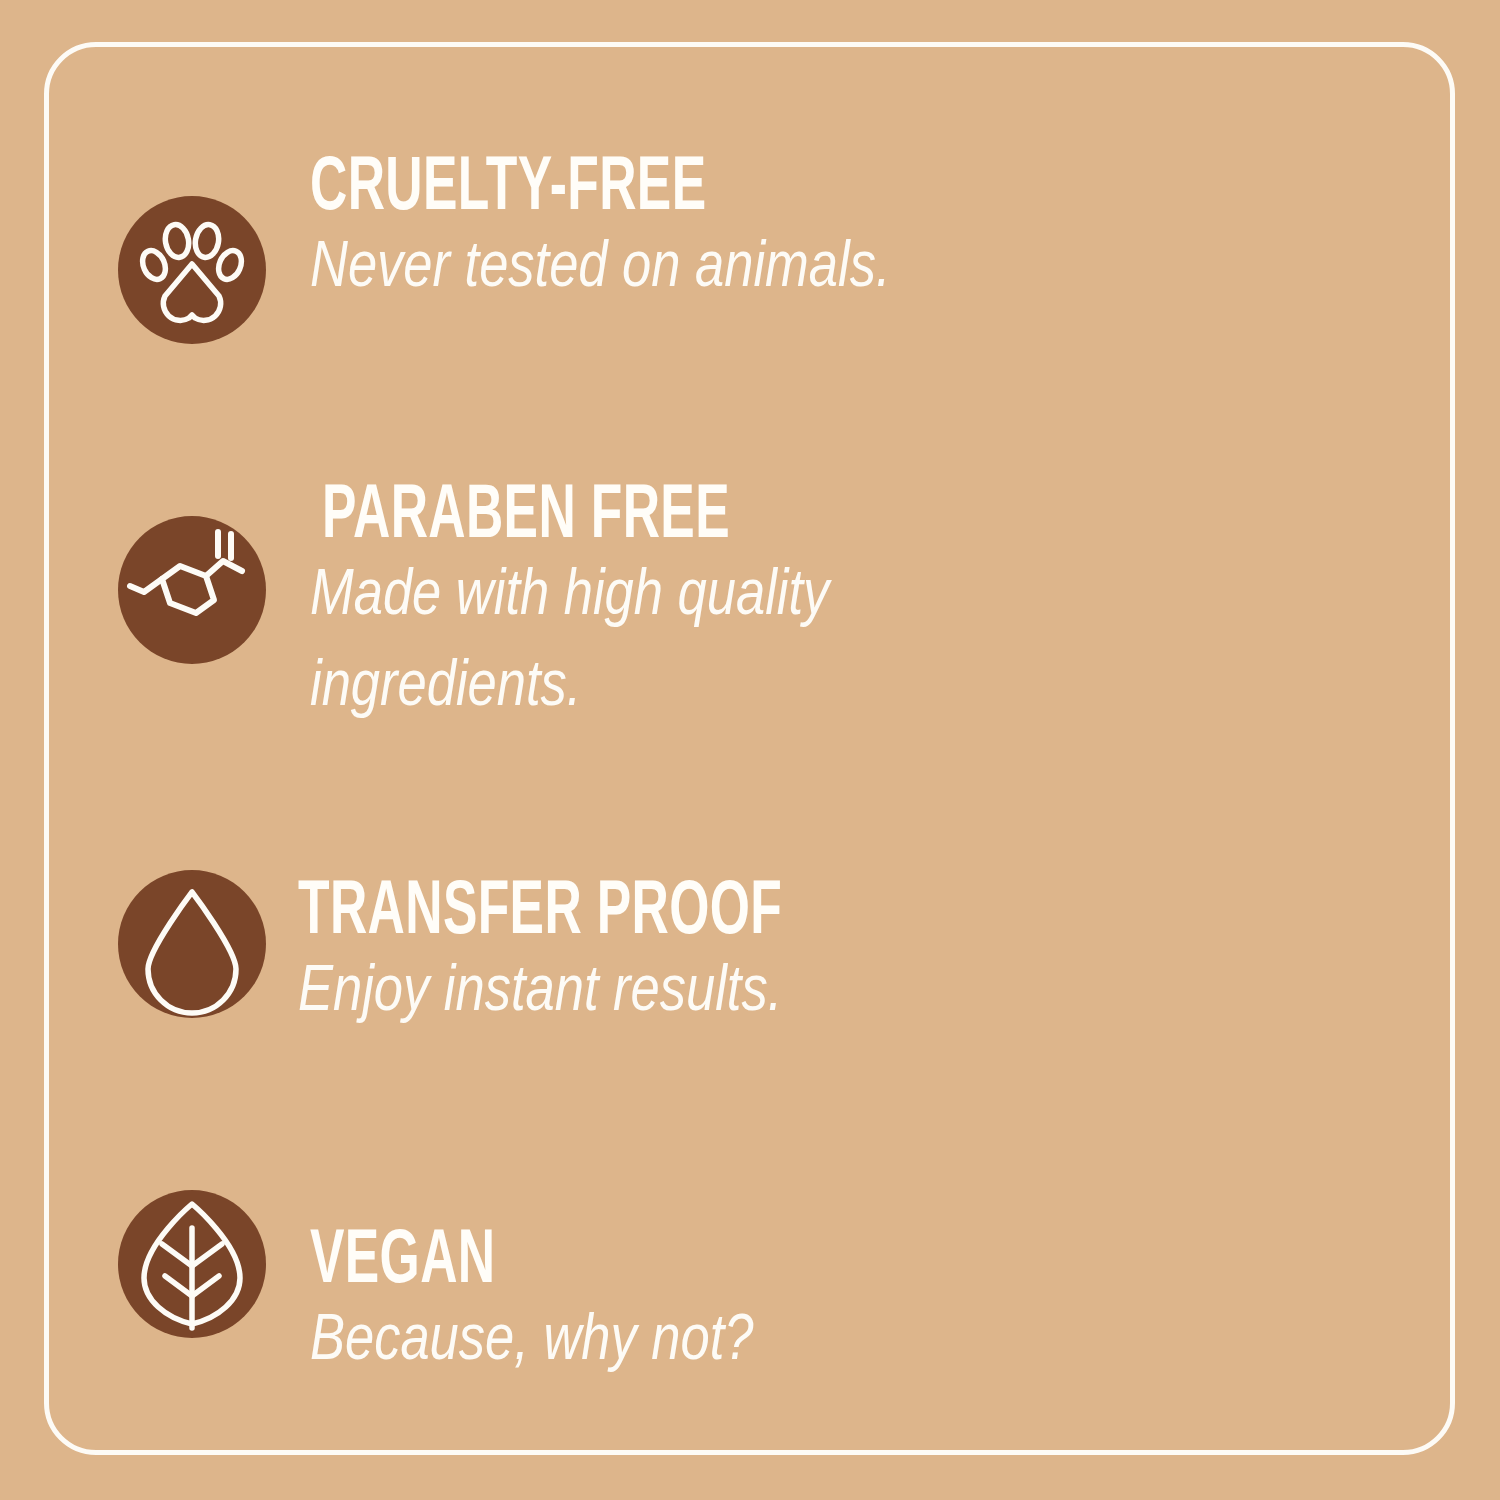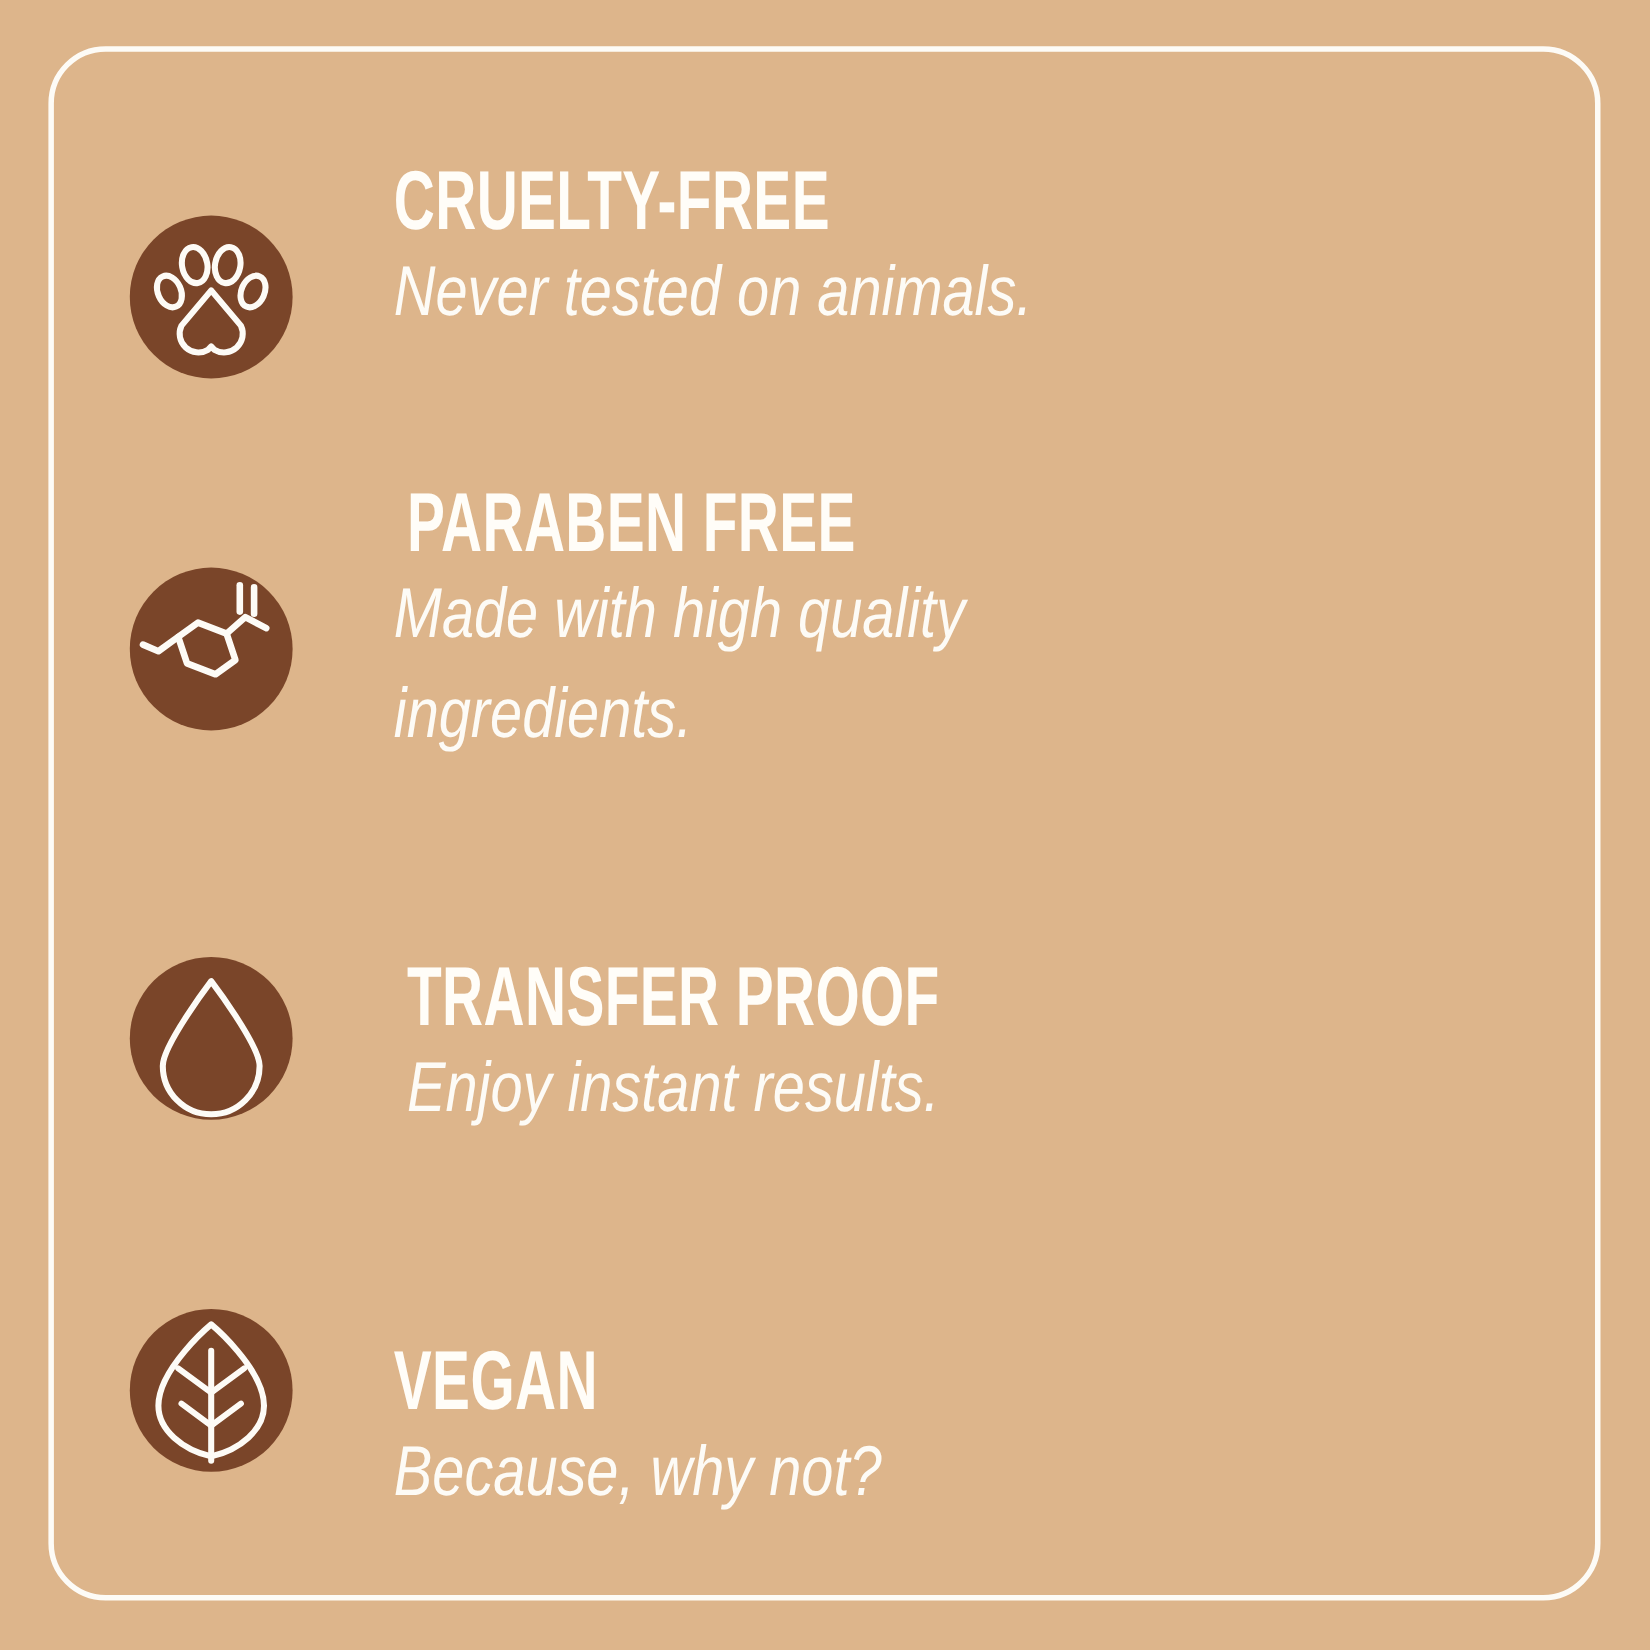--- a/index.html
+++ b/index.html
@@ -42,21 +42,20 @@
     background: #7a4529;
   }
   .icon-badge svg {
     display: block;
     width: 148px;
     height: 148px;
   }
 
   .text-col {
     position: absolute;
-    margin-left: 48px;
   }
 
   .headline {
     color: #fffdf8;
     font-family: "Liberation Sans Narrow", "Liberation Sans", sans-serif;
     font-weight: 700;
     font-size: 76px;
     line-height: 0.93;
     letter-spacing: 0.5px;
     margin: 0;
@@ -76,25 +75,25 @@
     transform: scaleX(0.82);
     transform-origin: left center;
   }
   .subline .ln { display: block; white-space: nowrap; }
 
   
   #feat-0 .icon-badge { left: 118px; top: 196px; }
   #feat-0 .text-col   { left: 310px; top: 148px; }
 
   #feat-1 .icon-badge { left: 118px; top: 516px; }
-  #feat-1 .text-col   { left: 310px; top: 441px; }
+  #feat-1 .text-col   { left: 310px; top: 476px; }
   #feat-1 .headline   { margin-left: 12px; }
 
   #feat-2 .icon-badge { left: 118px; top: 870px; }
-  #feat-2 .text-col   { left: 322px; top: 872px; }
+  #feat-2 .text-col   { left: 298px; top: 872px; }
 
   #feat-3 .icon-badge { left: 118px; top: 1190px; }
   #feat-3 .text-col   { left: 310px; top: 1221px; }
 </style>
 </head>
 <body>
 
 <div id="canvas">
 
   <div id="frame"></div>

